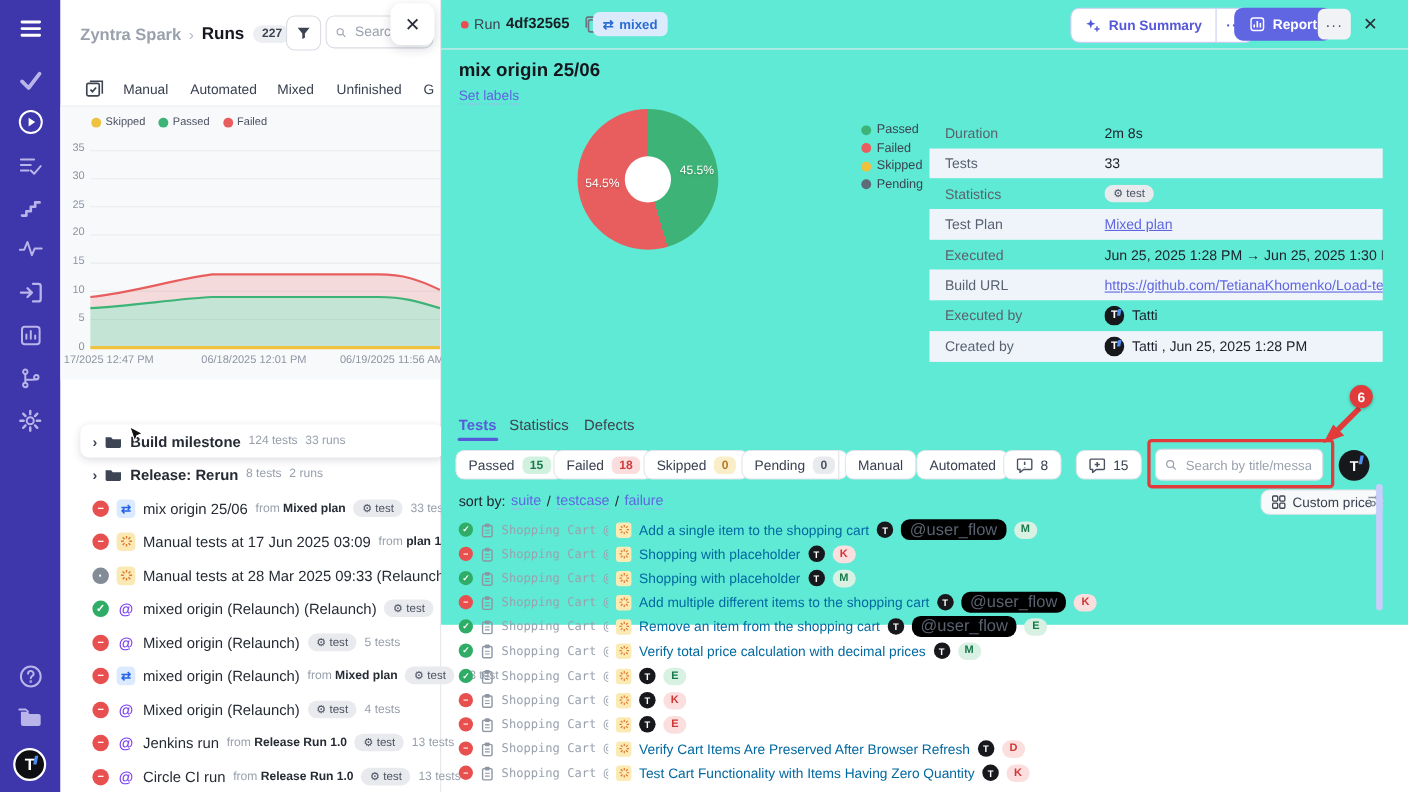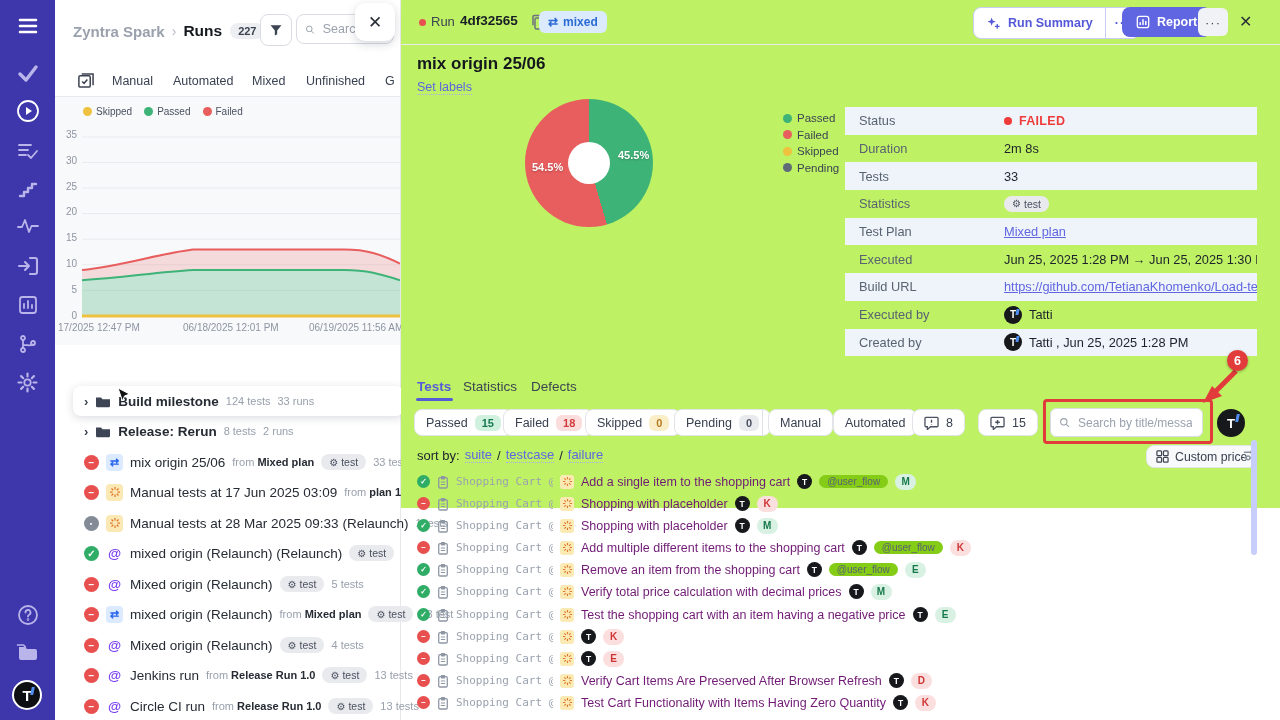--- a/index.html
+++ b/index.html
@@ -52,40 +52,40 @@
   
   .dot{width:7px;height:7px;border-radius:50%;background:#e8504f;display:inline-block}
   .badge-mixed{background:#dceafd;border-radius:6px;height:22px;display:inline-flex;align-items:center;gap:5px;padding:0 9px;color:#2b6cd4;font-size:12px;font-weight:600}
   .btn-outline{border:1px solid #c9cdf4;border-radius:8px;height:30px;display:inline-flex;align-items:center;color:#5458d8;font-weight:600;font-size:12.5px;background:#fff}
   .btn-primary{background:#6065e2;border-radius:8px;height:30px;display:inline-flex;align-items:center;gap:7px;color:#fff;font-weight:600;font-size:12.5px;padding:0 14px}
   .btn-grey{background:#f1f2f5;border-radius:6px;height:28px;display:inline-flex;align-items:center;justify-content:center;color:#3c4351;font-size:13px;letter-spacing:1px}
   .link{color:#5f66e0;text-decoration:underline;cursor:pointer}
   .dotted{color:#5f66e0;border-bottom:1px dotted #a8abef;text-decoration:none}
   .donut{border-radius:50%;background:conic-gradient(#3eb377 0 45.5%,#e85d5d 0 100%)}
   .hole{position:absolute;background:#fff;border-radius:50%}
-  .dlabel{position:absolute;color:#fff;font-weight:700;font-size:11px;text-shadow:0 1px 2px rgba(0,0,0,.25)}
+  .dlabel{position:absolute;color:#fff;font-weight:400;font-size:11px;text-shadow:0 1px 2px rgba(0,0,0,.25)}
   .irow{display:flex;align-items:center;height:27.7px;font-size:12.8px}
   .irow.alt{background:#eff4fb}
   .ilabel{width:145px;padding-left:14px;color:#596270;flex:0 0 auto}
   .ival{color:#1c212b;display:flex;align-items:center;gap:7px;white-space:nowrap;overflow:hidden}
   .avt{width:18px;height:18px;border-radius:50%;background:#17181c;color:#fff;display:inline-flex;align-items:center;justify-content:center;font-weight:800;font-size:10px;position:relative;flex:0 0 auto}
   .avt i{position:absolute;right:3px;top:3px;width:3px;height:6px;background:#4f8df0;transform:skewX(-12deg)}
   .rtab{font-size:13.5px;color:#3c4351}
   .rtab.active{color:#565cd8;font-weight:700}
   .fbtn{border:1px solid #e2e4e9;border-radius:8px;height:27px;background:#fff;display:inline-flex;align-items:center;gap:7px;padding:0 11px;font-size:12.5px;color:#394150;box-sizing:border-box}
   .cnt{border-radius:6px;font-size:11px;font-weight:600;padding:2px 7px}
   .cnt-g{background:#d1f1df;color:#16794c}.cnt-r{background:#fbdddd;color:#d23b3b}
   .cnt-y{background:#faeec9;color:#b7791f}.cnt-n{background:#e9eaee;color:#4a5160}
   .trow{left:404px;width:845px;height:21px;display:flex;align-items:center;gap:7px;padding-left:13px;white-space:nowrap}
   .tst{width:13px;height:13px;border-radius:50%;display:inline-flex;align-items:center;justify-content:center;color:#fff;font-size:8px;font-weight:800;flex:0 0 auto}
   .suite{font-family:"DejaVu Sans Mono",monospace;font-size:11px;color:#9aa2ae;width:97px;overflow:hidden;flex:0 0 auto}
   .spark{width:14px;height:14px;border-radius:3px;background:#fbeab4;display:inline-flex;align-items:center;justify-content:center;flex:0 0 auto}
-  .ttitle{font-size:12.5px;color:#701a75}
+  .ttitle{font-size:12.5px;color:#0369a1}
   .avt.sm{width:15px;height:15px;font-size:8.5px}
-  .tag{background:#84cc16;border-radius:8px;padding:1px 8px;font-size:10px;color:#5a6270}
+  .tag{background:#000000;border-radius:8px;padding:1px 8px;font-size:15px;color:#5a6270}
   .lb{min-width:17px;height:16px;border-radius:8px;display:inline-flex;align-items:center;justify-content:center;font-size:10px;font-weight:800;padding:0 2px}
   .lb-green{background:#d8f1e3;color:#17794b}.lb-red{background:#fbdede;color:#d03536}
   .ann-rect{border:3px solid #e23b3b;border-radius:4px}
   .ann-circle{background:#e23b3b;color:#fff;border-radius:50%;display:flex;align-items:center;justify-content:center;font-weight:800;font-size:12.5px;box-shadow:0 1px 3px rgba(0,0,0,.3)}
 </style>
 </head>
 <body>
 
 <div id="rail" class="abs">
   <div class="rico" style="top:16px">
@@ -368,21 +368,21 @@
     <span class="rtitle">Circle CI run</span>
     <span class="rfrom"><span>from</span> <b>Release Run 1.0</b></span>
     <span class="envpill">
         <span class="gearg">⚙</span>
         <span>test</span>
       </span>
     <span class="rmeta">13 tests</span>
   </div>
 </div>
 
-<div class="abs" style="left:401px;top:0;width:879px;height:508px;background:#bef264">
+<div class="abs" style="left:401px;top:0;width:879px;height:568px;background:#5eead4">
 
   
   <div class="abs" style="left:0;top:0;width:879px;height:44px;border-bottom:1px solid #e8eaee">
     <span class="abs dot" style="left:18px;top:19px"></span>
     <span class="abs" style="left:30px;top:14px;font-size:13px;color:#3c4351">Run</span>
     <span class="abs" style="left:59px;top:13px;font-size:13.5px;font-weight:800;color:#191d25">4df32565</span>
     <span class="abs" style="left:130px;top:14px">
         <svg width="15" height="16" viewBox="0 0 15 16">
           <rect x="4" y="4" width="9" height="11" rx="1.5" fill="none" stroke="#6b7280" stroke-width="1.5"></rect>
           <path d="M11 4V2.8A1.3 1.3 0 0 0 9.7 1.5H3.3A1.3 1.3 0 0 0 2 2.8v8.4" fill="none" stroke="#6b7280" stroke-width="1.5"></path>
@@ -437,27 +437,20 @@
         <span style="font-size:11.5px;color:#3c4452">Skipped</span>
       </div>
     <div class="flex" style="height:16.5px;gap:5px">
         <span class="lgdot" style="background:#5f6b76;margin:0"></span>
         <span style="font-size:11.5px;color:#3c4452">Pending</span>
       </div>
   </div>
 
   
   <div class="abs" style="left:444px;top:107px;width:412px">
-    <div class="irow alt">
-      <span class="ilabel">Status</span>
-      <span class="ival">
-          <span class="dot" style="background:#ee3c3c;width:8px;height:8px"></span>
-          <span style="color:#ee3c3c;font-weight:800;font-size:12.5px;letter-spacing:.3px">FAILED</span>
-        </span>
-    </div>
     <div class="irow">
       <span class="ilabel">Duration</span>
       <span class="ival">2m 8s</span>
     </div>
     <div class="irow alt">
       <span class="ilabel">Tests</span>
       <span class="ival">33</span>
     </div>
     <div class="irow">
       <span class="ilabel">Statistics</span>
@@ -712,21 +705,20 @@
       <rect x="2" y="3" width="10" height="12" rx="1.5" fill="none" stroke="#8d96a3" stroke-width="1.5"></rect>
       <rect x="4.5" y="1" width="5" height="4" rx="1" fill="#8d96a3"></rect>
       <path d="M4.5 8h5M4.5 11h5" stroke="#8d96a3" stroke-width="1.2"></path>
     </svg>
   <span class="suite">Shopping Cart @first…</span>
   <span class="spark">
       <svg width="9" height="9" viewBox="0 0 12 12">
         <path d="M6 0v3M6 9v3M0 6h3M9 6h3M1.8 1.8l2.1 2.1M8.1 8.1l2.1 2.1M10.2 1.8L8.1 3.9M3.9 8.1l-2.1 2.1" stroke="#e0782c" stroke-width="1.5"></path>
       </svg>
     </span>
-  <span class="ttitle">Test the shopping cart with an item having a negative price</span>
   <span class="avt sm">
       <span>T</span>
     </span>
   <span class="lb lb-green">E</span>
 </div>
 <div class="abs trow" style="top:626px">
   <span class="tst st-failed">−</span>
   <svg width="12" height="14" viewBox="0 0 14 16">
       <rect x="2" y="3" width="10" height="12" rx="1.5" fill="none" stroke="#8d96a3" stroke-width="1.5"></rect>
       <rect x="4.5" y="1" width="5" height="4" rx="1" fill="#8d96a3"></rect>

